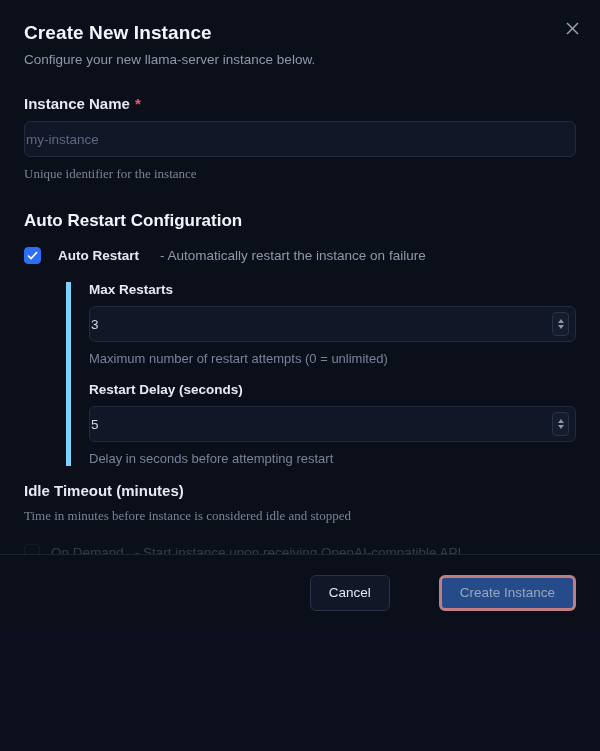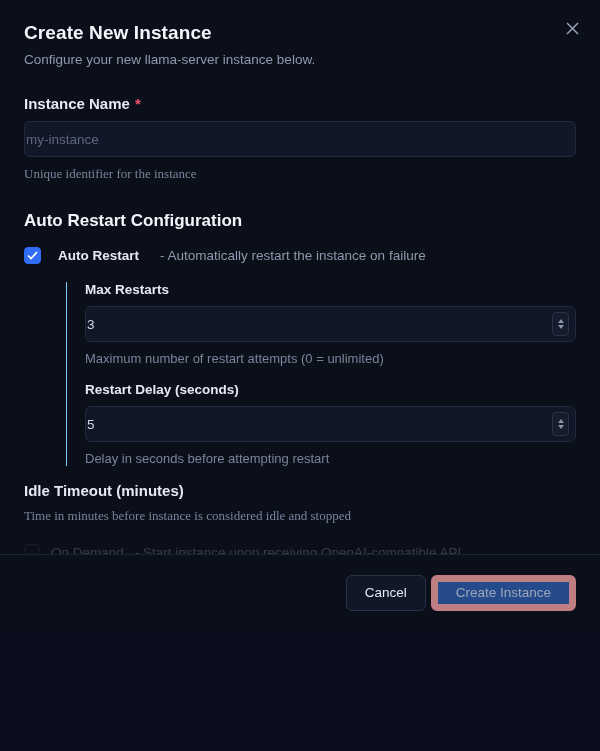--- a/index.html
+++ b/index.html
@@ -121,21 +121,21 @@
     color: #e4e9f2;
     cursor: pointer;
   }
   .checkbox-desc {
     font-size: 13.5px;
     color: #8f98ad;
     margin-left: 4px;
   }
   .indent {
     margin-left: 42px;
-    border-left: 1px solid #7dd3fc;
+    border-left: 5px solid #7dd3fc;
     padding-left: 0;
     margin-top: 0;
   }
   .num-wrap { position: relative; }
   .stepper {
     position: absolute;
     right: 7px;
     top: 50%;
     transform: translateY(-50%);
     width: 17px;
@@ -178,42 +178,43 @@
     color: #cfd6e4;
     white-space: nowrap;
   }
   .footer {
     flex: 0 0 auto;
     height: 76px;
     border-top: 1px solid #1b2232;
     display: flex;
     align-items: center;
     justify-content: flex-end;
-    gap: 5px;
+    gap: 20px;
     padding: 0 24px;
     background: #0b0f1a;
   }
   .btn {
     height: 36px;
     border-radius: 6px;
     font-size: 13.5px;
     font-family: "Liberation Sans", sans-serif;
     cursor: pointer;
     padding: 0 18px;
   }
   .btn-cancel {
     background: #111726;
     border: 1px solid #2a3248;
     color: #e4e9f2;
   }
   .btn-primary {
     background: #2f5fb0;
-    border: 7px solid #fca5a5;
+    border: 3px solid #fca5a5;
     color: #cbd8ef;
     opacity: 0.75;
+    margin-left: 29px;
   }
   .sub-label {
     font-size: 13.5px;
     font-weight: bold;
     color: #e4e9f2;
     margin-bottom: 9px;
     display: block;
     padding-left: 18px;
   }
   .sub-helper {

